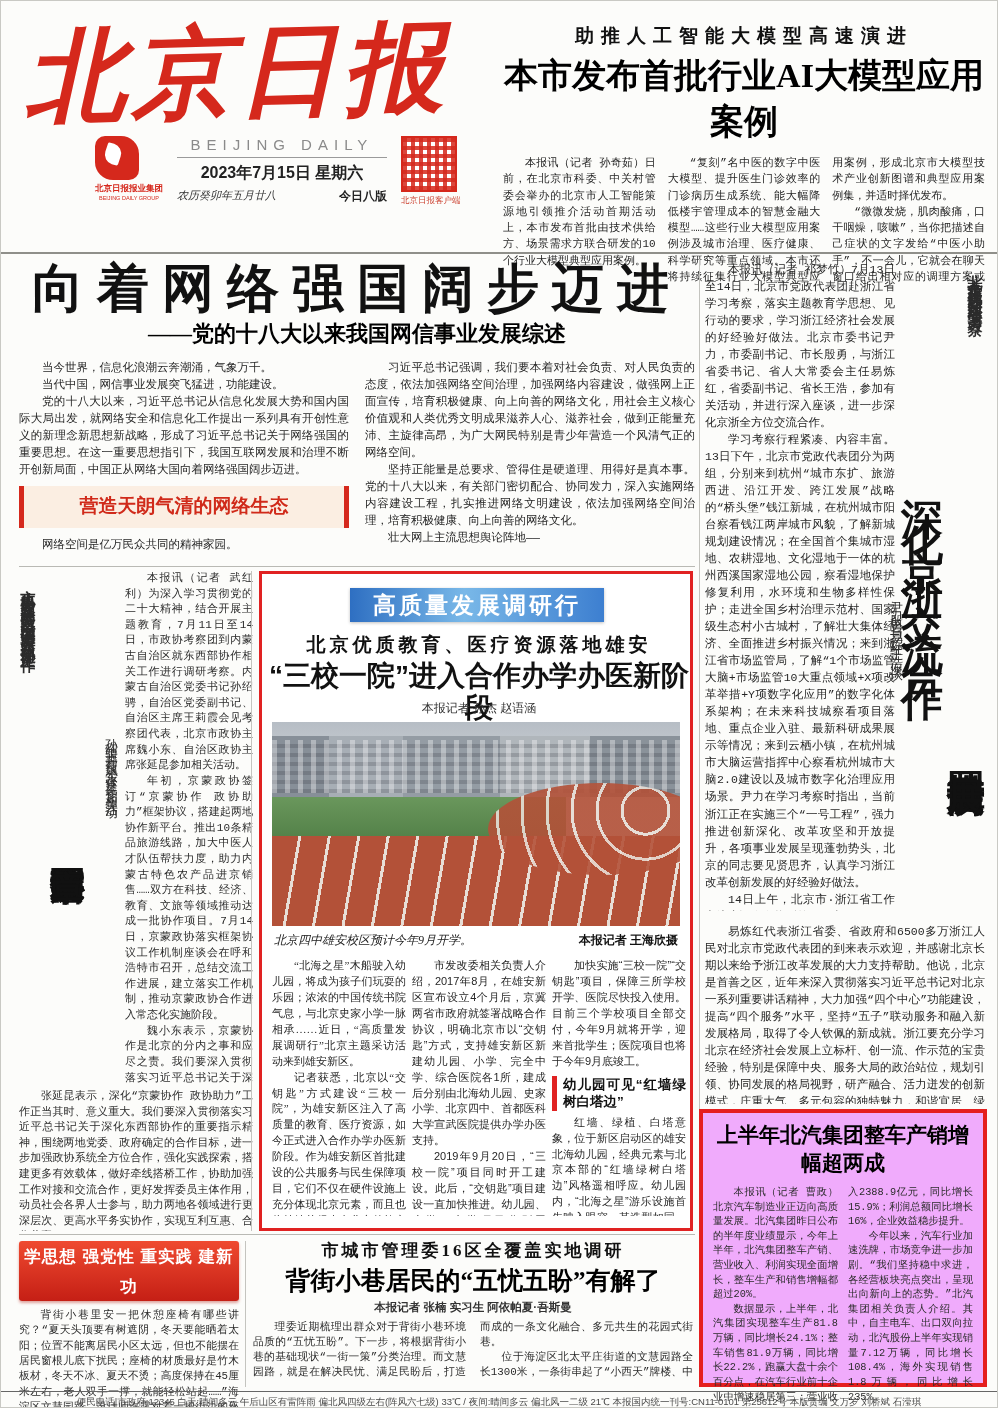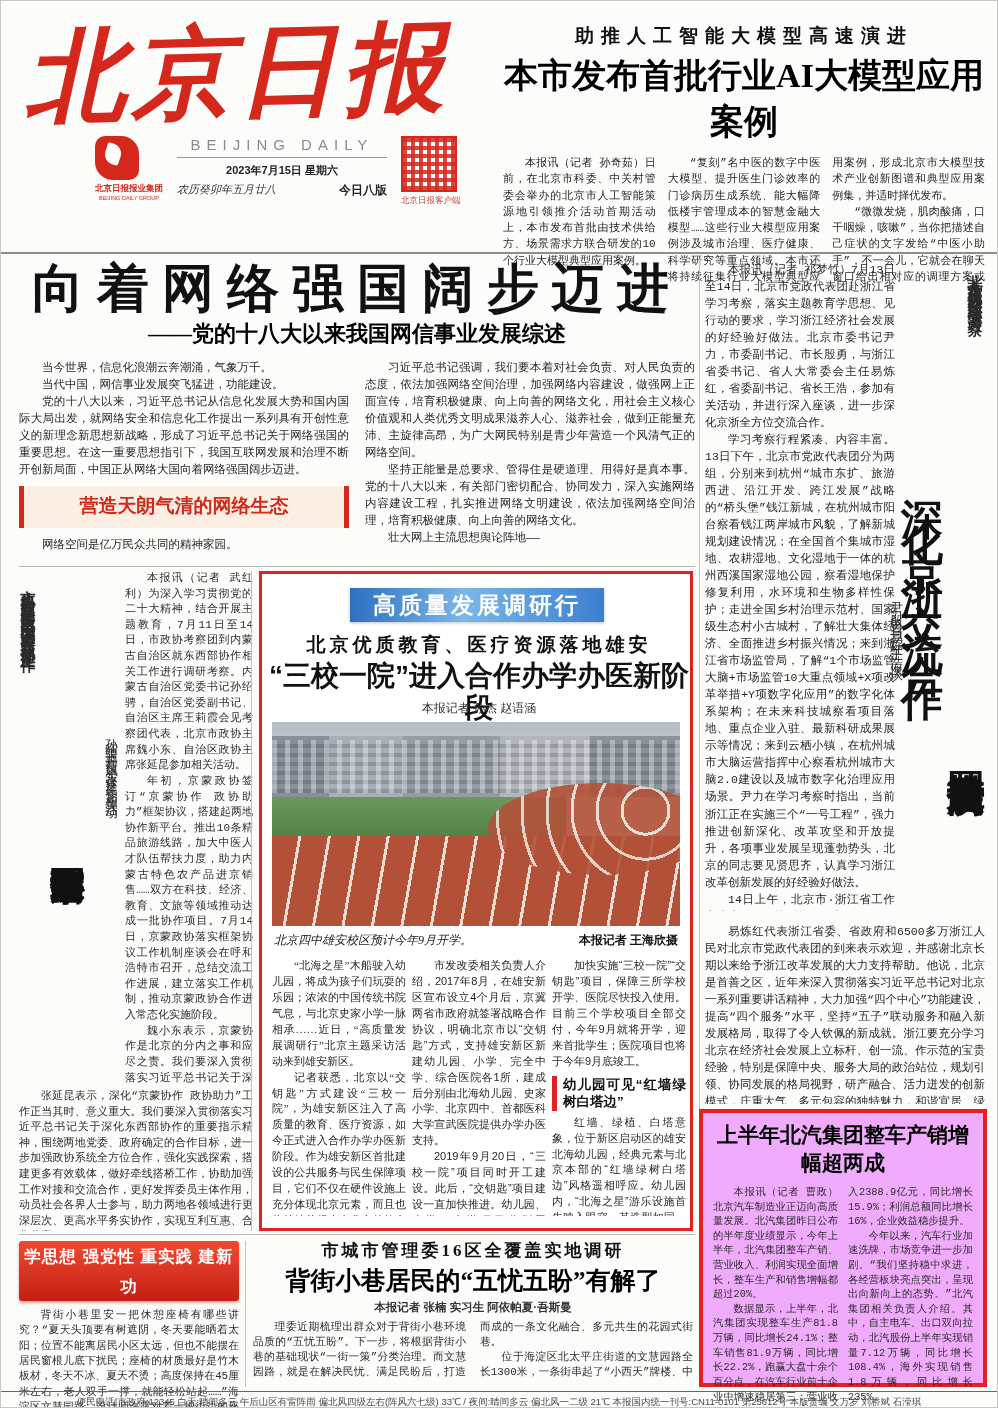--- a/index.html
+++ b/index.html
@@ -16,21 +16,21 @@
   .mast-row{display:flex;align-items:flex-start;gap:14px;}
   .mast-logo{width:44px;height:44px;border-radius:10px 18px 10px 18px;background:#d5281c;
     position:relative;}
   .mast-logo:after{content:"";position:absolute;left:10px;top:8px;width:16px;height:20px;
     background:#fff;border-radius:2px 10px 2px 10px;transform:rotate(18deg);}
   .mast-logo-cap{color:#d5281c;font-size:8.5px;font-weight:bold;white-space:nowrap;margin-top:3px;}
   .mast-logo-cap-en{color:#d5281c;font-size:5.5px;white-space:nowrap;}
   .mast-center{width:210px;text-align:center;}
   .mast-en{font-size:15px;letter-spacing:6px;color:#8a8a8a;border-bottom:1.5px solid #9a9a9a;
     padding-bottom:4px;margin-bottom:5px;}
-  .mast-date{font-size:11px;font-weight:bold;color:#222;}
+  .mast-date{font-size:16px;font-weight:bold;color:#222;}
   .mast-sub{display:flex;justify-content:space-between;margin-top:4px;}
   .mast-lunar{font-family:"Liberation Serif",serif;font-style:italic;font-size:11px;color:#333;}
   .mast-pages{font-size:12px;font-weight:bold;color:#222;}
   .qr{background:
       repeating-linear-gradient(0deg,rgba(213,40,28,.85) 0 4px,transparent 4px 8px),
       repeating-linear-gradient(90deg,rgba(213,40,28,.85) 0 4px,#fff 4px 8px);
       border:2px solid #d5281c;}
   .qr-cap{font-size:8.5px;color:#c43;text-align:center;margin-top:3px;}
   
   .kicker-serif{font-family:"Liberation Serif",serif;font-weight:bold;text-align:center;color:#111;}

